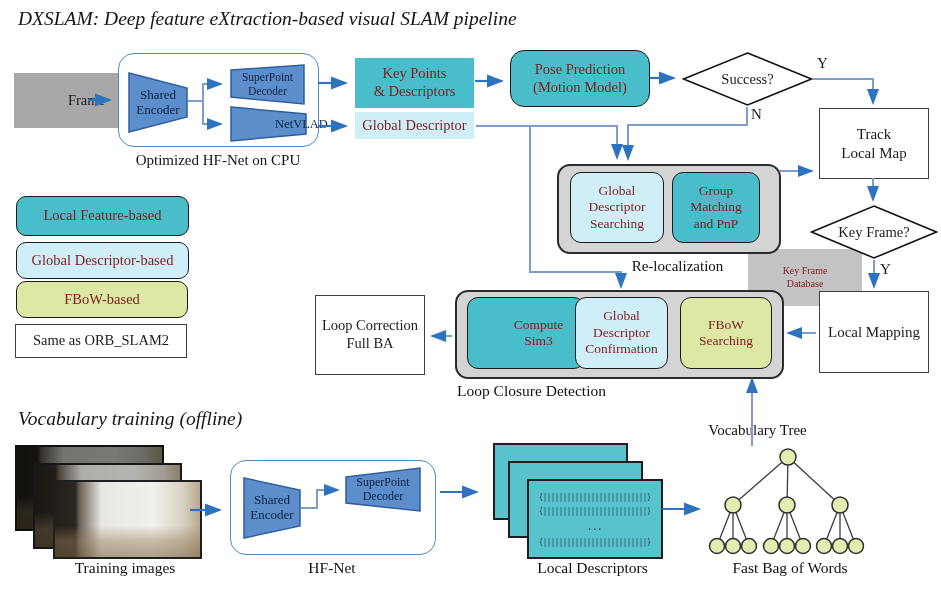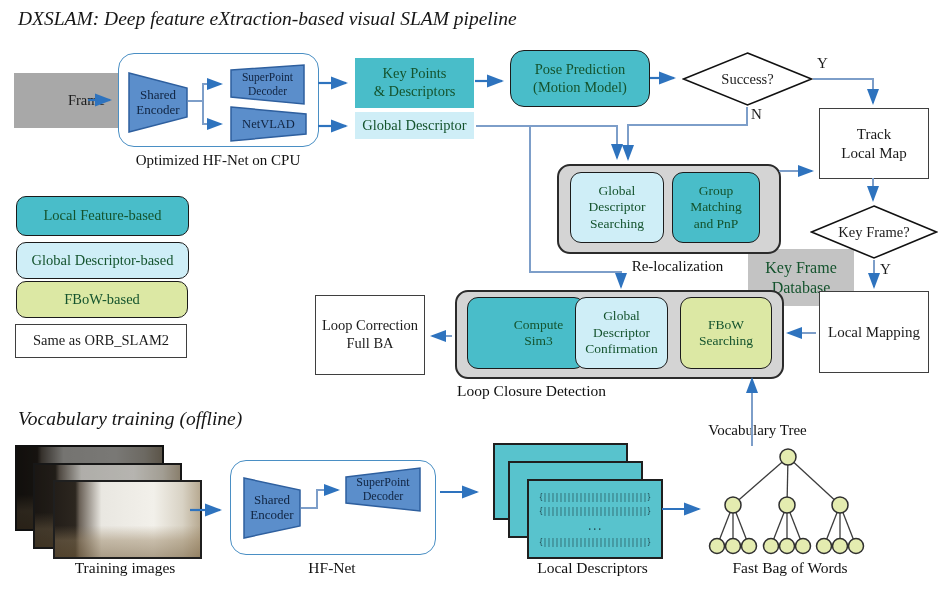--- a/index.html
+++ b/index.html
@@ -1,20 +1,20 @@
 <!DOCTYPE html>
 <html><head>
 <meta charset="utf-8">
 <style>
   html,body{margin:0;padding:0;background:#fff;}
   .canvas{position:relative;width:941px;height:595px;background:#fff;
           font-family:"Liberation Serif",serif;color:#161616;overflow:hidden;}
   .abs{position:absolute;}
   .n{position:absolute;display:flex;align-items:center;justify-content:center;
-     text-align:center;white-space:pre-line;line-height:1.22;color:#14532d;}
+     text-align:center;white-space:pre-line;line-height:1.22;color:#7f1d1d;}
   .teal{background:#49bdc9;}
   .cyan{background:#cfeef7;}
   .green{background:#dce8a4;}
   .rounded{border:1.6px solid #1b1b1b;border-radius:11px;}
   .whitebox{background:#fff;border:1.6px solid #3f3f3f;color:#1b1b1b;}
   .container-blue{background:#fff;border:1.8px solid #4a8fc4;border-radius:16px;}
   .container-gray{background:#d4d4d4;border:2px solid #2b2b2b;border-radius:13px;}
   .caption{position:absolute;text-align:center;font-size:15px;color:#111;}
   .title{position:absolute;font-style:italic;font-size:19.5px;color:#161616;white-space:nowrap;}
   .edge-label{position:absolute;font-size:15px;color:#1b1b1b;}
@@ -40,21 +40,21 @@
   .z0{z-index:0}.z1{z-index:1}.z2{z-index:2}
 </style>
 </head>
 <body>
 
 <div class="canvas">
 
   <div class="title" style="left:18px;top:8px;">DXSLAM: Deep feature eXtraction-based visual SLAM pipeline</div>
   <div class="title" style="left:18px;top:408px;">Vocabulary training (offline)</div>
 
-  <div class="n z0" style="left:748px;top:249px;width:106px;height:57px;background:#c3c3c3;font-size:16px;">Key Frame
+  <div class="n z0" style="left:748px;top:249px;width:114px;height:57px;background:#c3c3c3;font-size:10px;">Key Frame
 Database</div>
 
   <div class="n" style="left:14px;top:73px;width:73px;height:55px;background:#a8a8a8;font-size:14.5px;color:#1c1c1c;padding-left:36px;">Frame</div>
 
   <div class="abs container-blue z1" style="left:118px;top:53px;width:199px;height:92px;"></div>
 
   <div class="trap z2" style="left:128px;top:72px;width:60px;height:61px;">
     <svg width="60" height="61">
       <polygon points="1,1 59,16 59,45 1,60" fill="#5b8ecb" stroke="#2e5f9e" stroke-width="1.5"></polygon>
       </svg>
@@ -65,21 +65,21 @@
     <svg width="75" height="41">
       <polygon points="1,6 74,1 74,40 1,33" fill="#5b8ecb" stroke="#2e5f9e" stroke-width="1.5"></polygon>
       </svg>
     <div class="tlabel" style="font-size:11.5px;">SuperPoint
 Decoder</div>
   </div>
   <div class="trap z2" style="left:230px;top:106px;width:77px;height:36px;">
     <svg width="77" height="36">
       <polygon points="1,1 76,8 76,28 1,35" fill="#5b8ecb" stroke="#2e5f9e" stroke-width="1.5"></polygon>
       </svg>
-    <div class="tlabel" style="font-size:12.5px;">NetVLAD</div>
+    <div class="tlabel" style="font-size:12.5px;padding-left:33px;">NetVLAD</div>
   </div>
   <div class="caption" style="left:118px;top:152px;width:200px;">Optimized HF-Net on CPU</div>
 
   <div class="n teal" style="left:355px;top:58px;width:119px;height:50px;font-size:14.5px;">Key Points
 &amp; Descriptors</div>
   <div class="n cyan" style="left:355px;top:112px;width:119px;height:27px;font-size:14.5px;">Global Descriptor</div>
 
   <div class="n teal rounded" style="left:510px;top:50px;width:138px;height:55px;font-size:14.5px;border-radius:14px;">Pose Prediction
 (Motion Model)</div>
 

